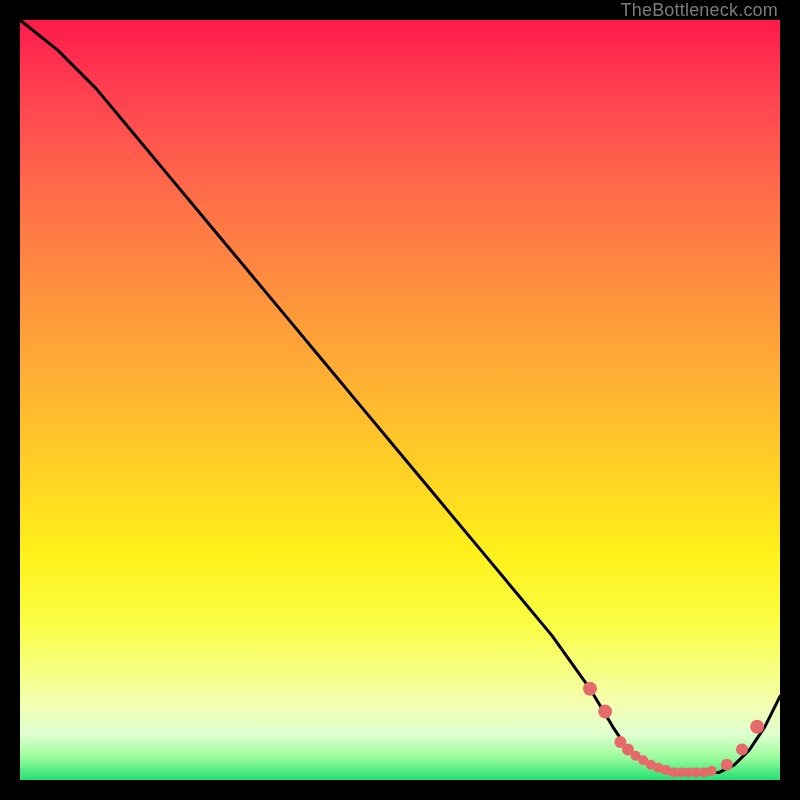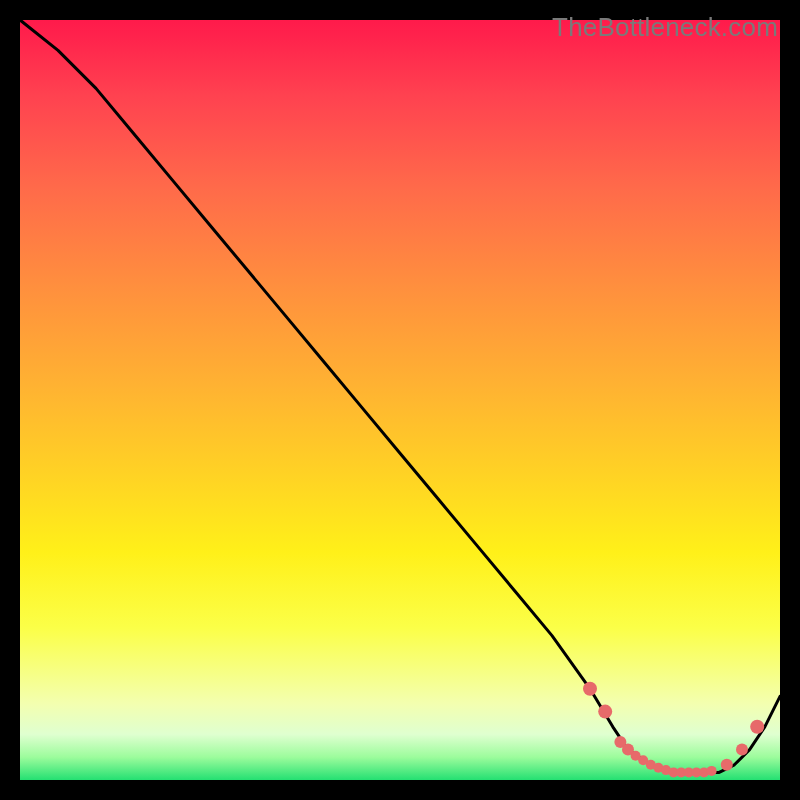--- a/index.html
+++ b/index.html
@@ -37,24 +37,24 @@
       #fff019 70%,
       #fbff48 80%,
       #f3ffb0 90%,
       #dfffd0 94%,
       #9cfc9c 97%,
       #24e072 100%
     );
   }
   .attribution {
     position: absolute;
-    top: 12px;
+    top: 0px;
     right: 22px;
     color: #7a7a7a;
-    font-size: 26px;
+    font-size: 18px;
     font-weight: 500;
     letter-spacing: 0.2px;
     user-select: none;
   }
   svg.curve {
     position: absolute;
     left: 0;
     top: 0;
     width: 760px;
     height: 760px;

